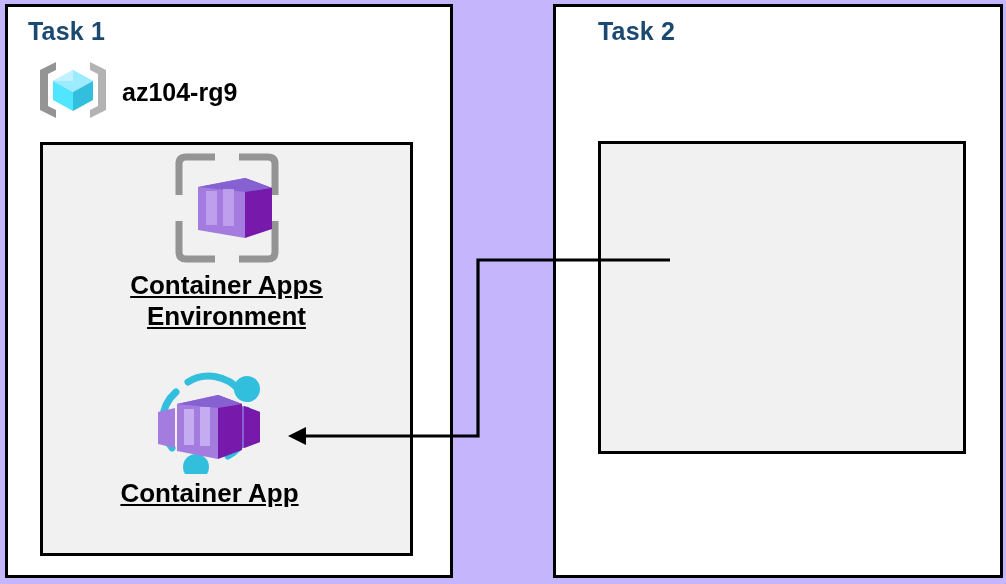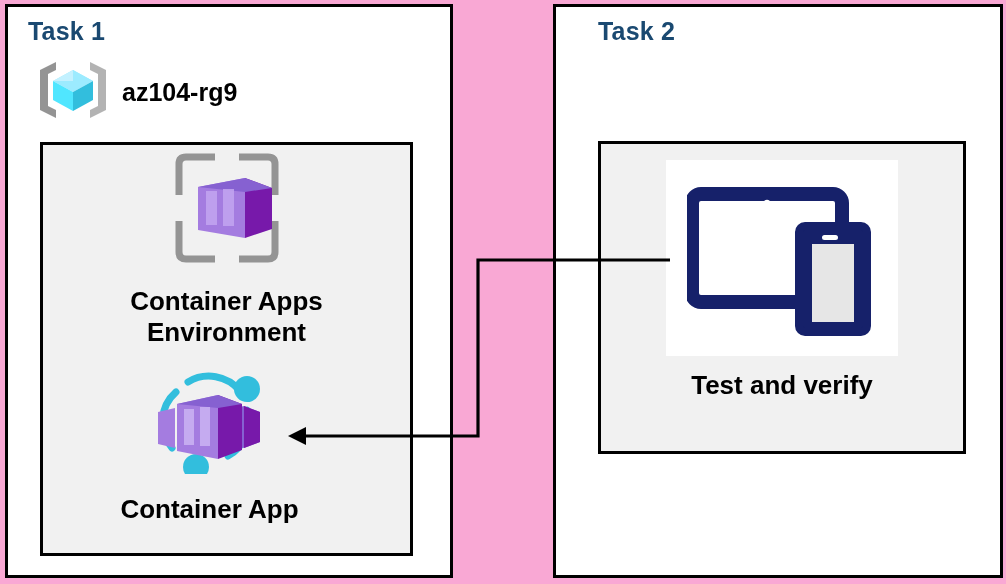--- a/index.html
+++ b/index.html
@@ -5,21 +5,21 @@
   html, body {
     margin: 0;
     padding: 0;
     background: #ffffff;
     font-family: "Liberation Sans", sans-serif;
   }
   #canvas {
     position: relative;
     width: 1006px;
     height: 584px;
-    background: #f9a8d4;
+    background: #c4b5fd;
     overflow: hidden;
   }
 
   
   .task-panel {
     position: absolute;
     background: #ffffff;
     border: 3px solid #000000;
     box-sizing: border-box;
   }
@@ -73,22 +73,23 @@
   }
   #cae-tile { left: 40px; top: 150px; width: 373px; }
   #ca-tile  { left: 23px; top: 368px; width: 373px; }
 
   .tile-label {
     font-size: 26px;
     font-weight: bold;
     color: #000000;
     text-align: center;
     line-height: 1.18;
-    margin-top: 16px;
+    margin-top: 0;
     white-space: pre-line;
+    text-decoration: underline;
   }
 
   
   #test-tile {
     position: absolute;
     left: 598px;
     top: 160px;
     width: 368px;
     display: flex;
     flex-direction: column;
@@ -207,40 +208,19 @@
     </span>
     <div class="tile-label">Container App</div>
   </div>
 
   <div id="task2-panel" class="task-panel"></div>
 
   <div id="task2-label" class="task-label">Task 2</div>
 
   <div id="task2-inner" class="inner-box"></div>
 
-  <div id="test-tile">
-    <div id="test-icon-plate">
-      <span>
-        <svg width="190" height="160" viewBox="0 0 190 160" aria-hidden="true">
-
-          <rect x="5" y="18" width="150" height="108" rx="9" ry="9" fill="none" stroke="#16216a" stroke-width="14"></rect>
-
-          <circle cx="80" cy="27" r="3.2" fill="#ffffff"></circle>
-
-          <rect x="66" y="113" width="30" height="6" rx="3" fill="#ffffff"></rect>
-
-          <rect x="112" y="50" width="68" height="106" rx="6" ry="6" fill="#16216a" stroke="#16216a" stroke-width="8"></rect>
-
-          <rect x="125" y="68" width="42" height="78" fill="#e6e6e6"></rect>
-
-          <rect x="135" y="59" width="16" height="5" rx="2.5" fill="#ffffff"></rect>
-        </svg>
-      </span>
-    </div>
-    <div id="test-label">Test and verify</div>
-  </div>
 
   <svg id="connector">
     <path d="M 670 260 L 478 260 L 478 436 L 300 436" fill="none" stroke="#000000" stroke-width="3.2"></path>
     <polygon points="288,436 306,427 306,445" fill="#000000"></polygon>
   </svg>
 
 </div>
 
 </body></html>

